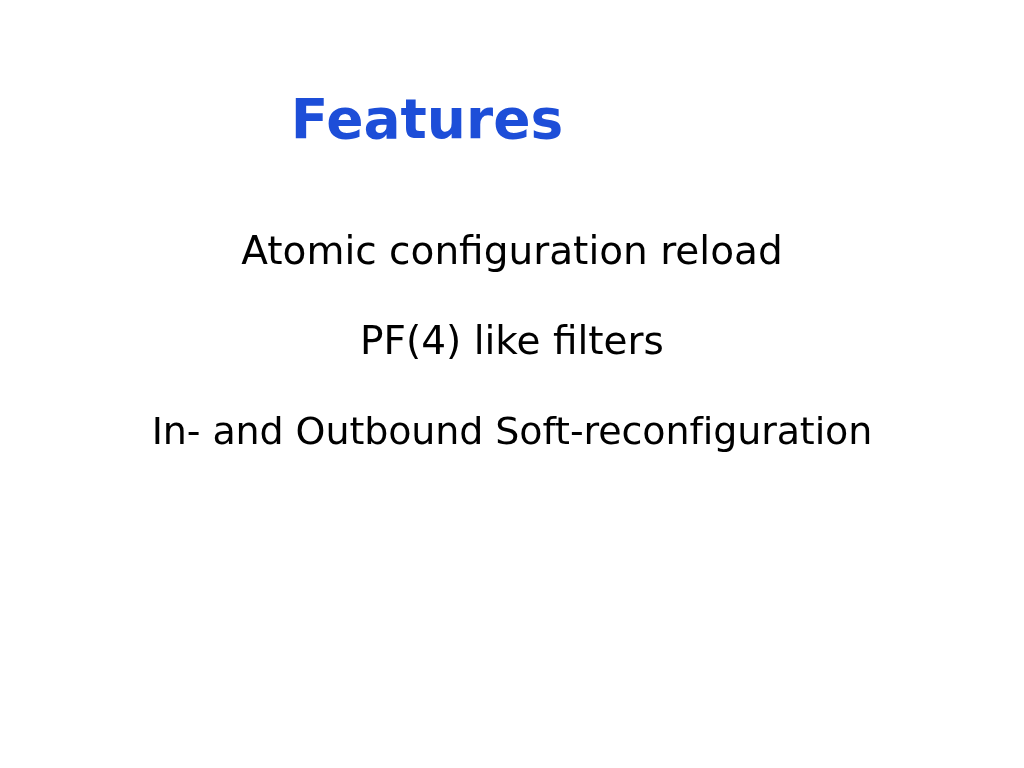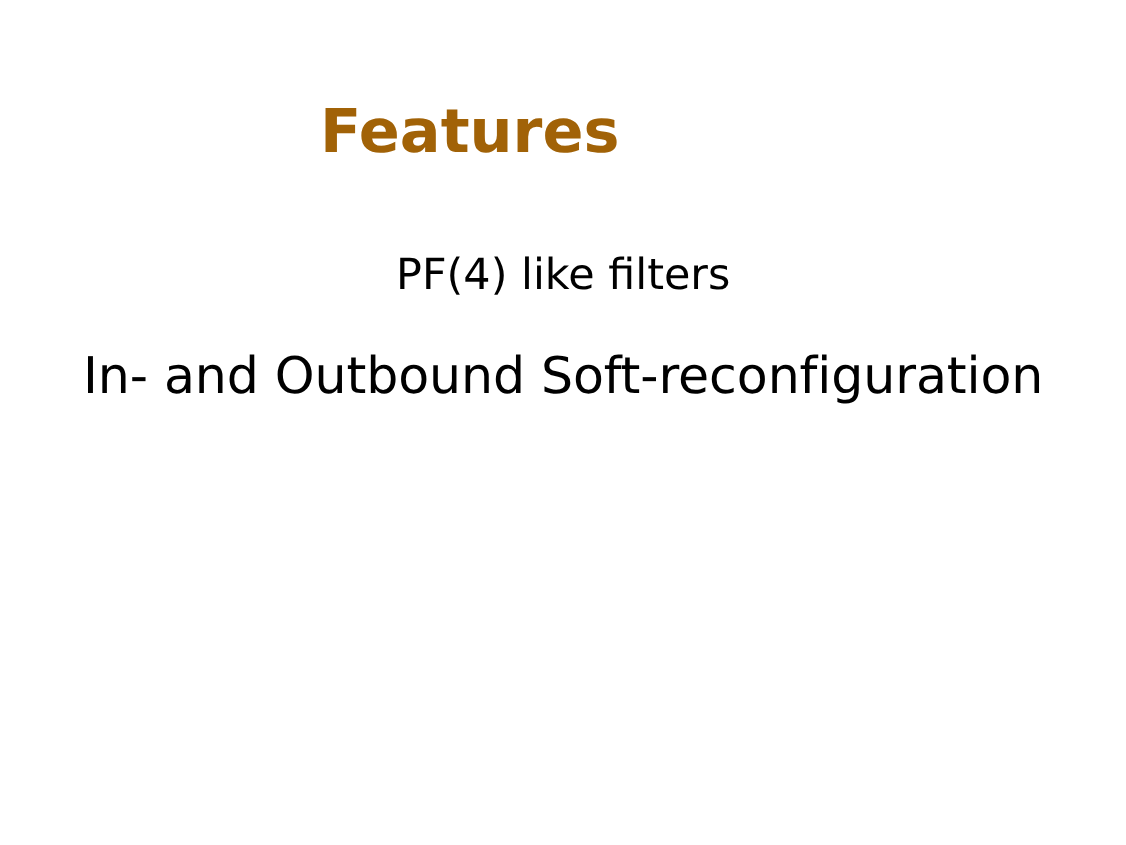--- a/index.html
+++ b/index.html
@@ -30,21 +30,21 @@
   .slide-title {
     position: absolute;
     left: 0;
     top: 88px;
     width: 854px;
     text-align: center;
     font-size: 55px;
     font-weight: bold;
     line-height: 62px;
     letter-spacing: 0px;
-    color: #a16207;
+    color: #1d4ed8;
     white-space: nowrap;
   }
 
   
   .body-block {
     position: absolute;
     left: 0;
     top: 206px;
     width: 1024px;
   }
@@ -54,33 +54,34 @@
     text-align: center;
     font-size: 39px;
     font-weight: normal;
     line-height: 90px;
     color: #000000;
     white-space: nowrap;
   }
 
   
   .body-line.tight {
-    font-size: 46px;
+    font-size: 38px;
     letter-spacing: -0.1px;
   }
 </style>
 </head>
 <body>
 
 <div class="slide">
 
   <div class="slide-title">Features</div>
 
   <div class="body-block">
 
+    <div class="body-line">Atomic configuration reload</div>
 
 
     <div class="body-line">PF(4) like filters</div>
 
     <div class="body-line tight">In- and Outbound Soft-reconfiguration</div>
 
   </div>
 
 </div>
 

